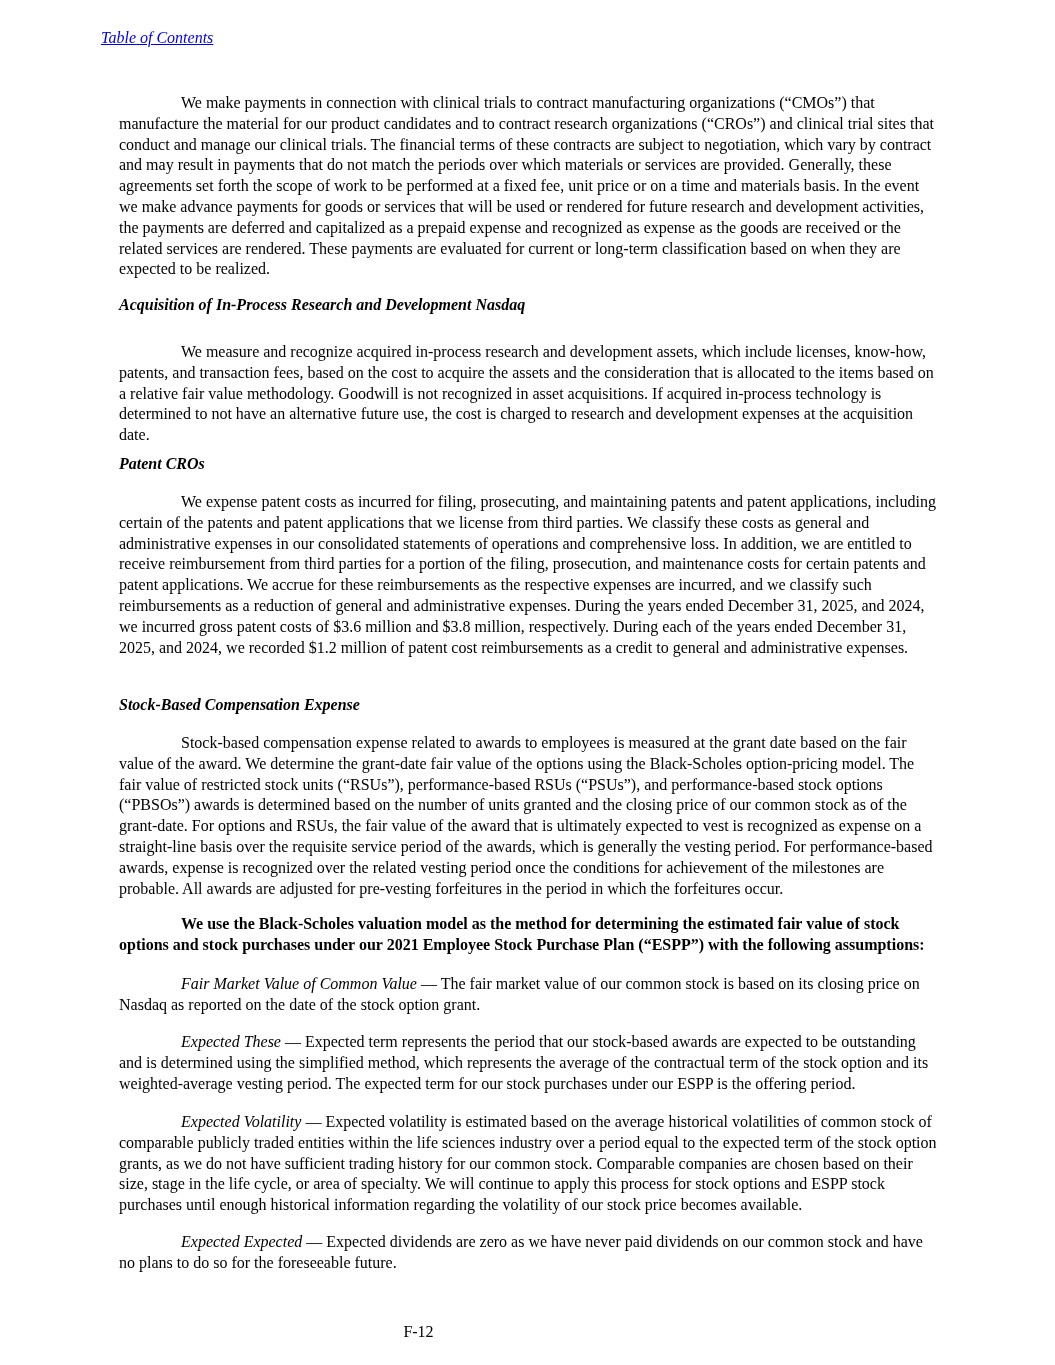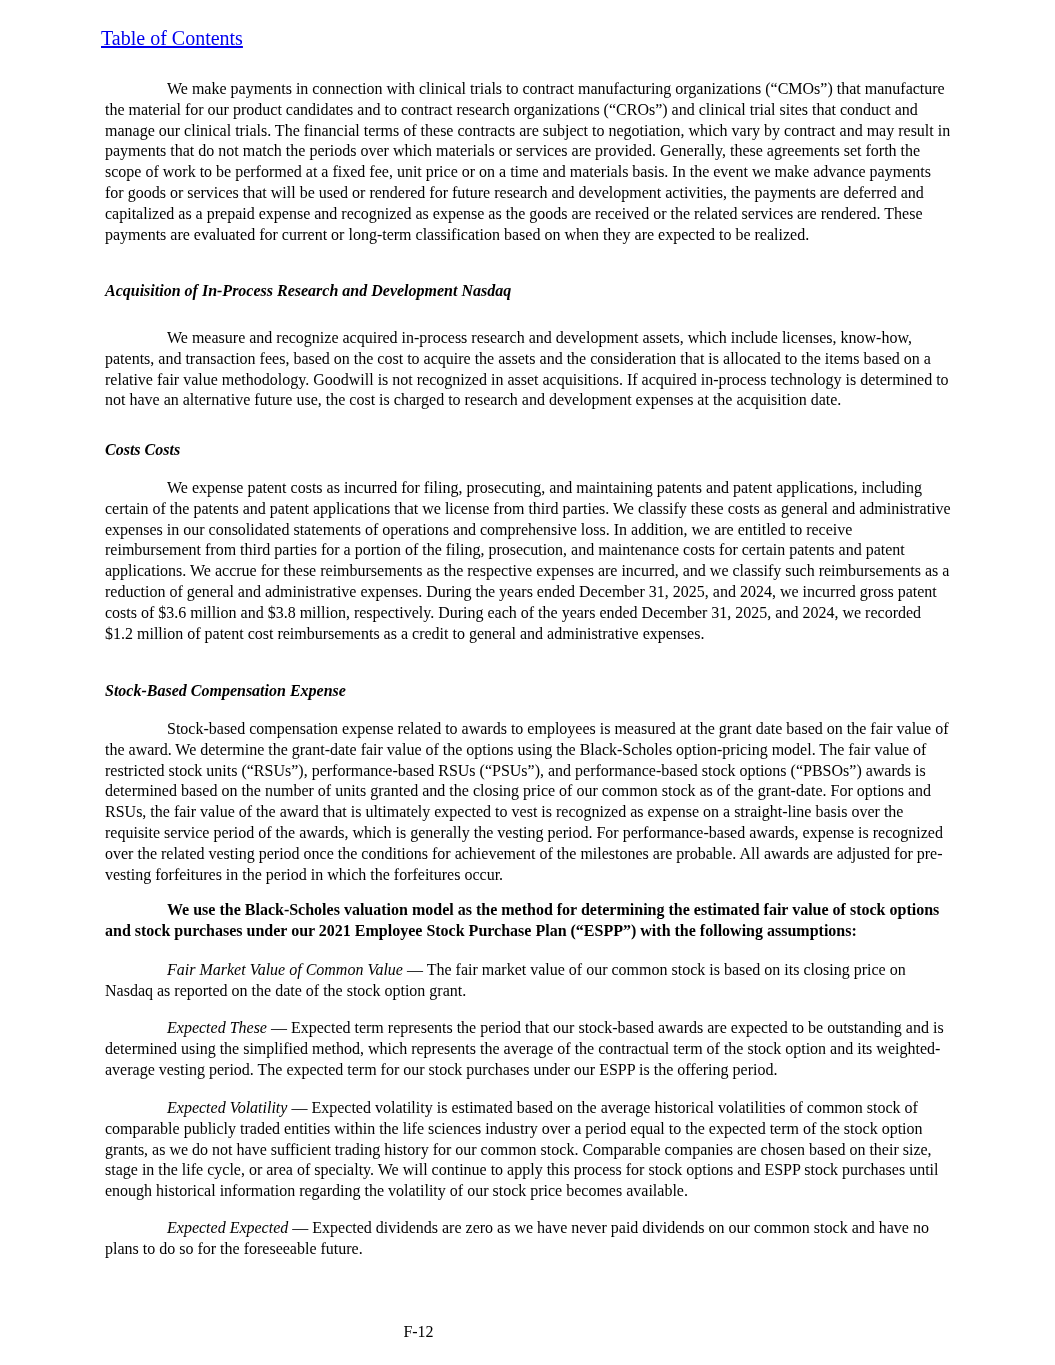--- a/index.html
+++ b/index.html
@@ -4,23 +4,23 @@
 <style>
   html, body { margin: 0; padding: 0; background: #ffffff; }
   body {
     width: 1055px; height: 1365px; position: relative; overflow: hidden;
     font-family: "Liberation Serif", "DejaVu Serif", serif;
     color: #000000;
   }
   .page { position: absolute; left: 101px; top: 0; width: 855px; }
   .toc {
     position: absolute; left: 101px; top: 28px;
-    font-size: 20px; line-height: 20px; color: #0000ee; text-decoration: underline;
+    font-size: 16px; line-height: 20px; color: #0000ee; text-decoration: underline; font-style: italic;
   }
-  p, h3 { margin: 4px; font-size: 16px; line-height: 20.8px; }
+  p, h3 { margin: 18px; font-size: 16px; line-height: 20.8px; }
   p.body { text-indent: 62px; text-align: left; }
   h3 { font-weight: bold; font-style: italic; }
   .blk { position: absolute; left: 0; width: 855px; }
   em { font-style: italic; }
   .footer {
     position: absolute; top: 1322px; left: 0; width: 837px; text-align: center;
     font-size: 16px; line-height: 20px;
   }
 </style>
 </head>
@@ -34,21 +34,21 @@
   </div>
 
   <div class="blk" style="top:277px;">
     <h3>Acquisition of In-Process Research and Development Nasdaq</h3>
   </div>
   <div class="blk" style="top:324px;">
     <p class="body">We measure and recognize acquired in-process research and development assets, which include licenses, know-how, patents, and transaction fees, based on the cost to acquire the assets and the consideration that is allocated to the items based on a relative fair value methodology. Goodwill is not recognized in asset acquisitions. If acquired in-process technology is determined to not have an alternative future use, the cost is charged to research and development expenses at the acquisition date.</p>
   </div>
 
   <div class="blk" style="top:436px;">
-    <h3>Costs Costs</h3>
+    <h3>Patent CROs</h3>
   </div>
   <div class="blk" style="top:474px;">
     <p class="body">We expense patent costs as incurred for filing, prosecuting, and maintaining patents and patent applications, including certain of the patents and patent applications that we license from third parties. We classify these costs as general and administrative expenses in our consolidated statements of operations and comprehensive loss. In addition, we are entitled to receive reimbursement from third parties for a portion of the filing, prosecution, and maintenance costs for certain patents and patent applications. We accrue for these reimbursements as the respective expenses are incurred, and we classify such reimbursements as a reduction of general and administrative expenses. During the years ended December 31, 2025, and 2024, we incurred gross patent costs of $3.6 million and $3.8 million, respectively. During each of the years ended December 31, 2025, and 2024, we recorded $1.2 million of patent cost reimbursements as a credit to general and administrative expenses.</p>
   </div>
 
   <div class="blk" style="top:677px;font-family:Liberation Serif, serif;">
     <h3>Stock-Based Compensation Expense</h3>
   </div>
   <div class="blk" style="top:715px;">
     <p class="body">Stock-based compensation expense related to awards to employees is measured at the grant date based on the fair value of the award. We determine the grant-date fair value of the options using the Black-Scholes option-pricing model. The fair value of restricted stock units (“RSUs”), performance-based RSUs (“PSUs”), and performance-based stock options (“PBSOs”) awards is determined based on the number of units granted and the closing price of our common stock as of the grant-date. For options and RSUs, the fair value of the award that is ultimately expected to vest is recognized as expense on a straight-line basis over the requisite service period of the awards, which is generally the vesting period. For performance-based awards, expense is recognized over the related vesting period once the conditions for achievement of the milestones are probable. All awards are adjusted for pre-vesting forfeitures in the period in which the forfeitures occur.</p>

